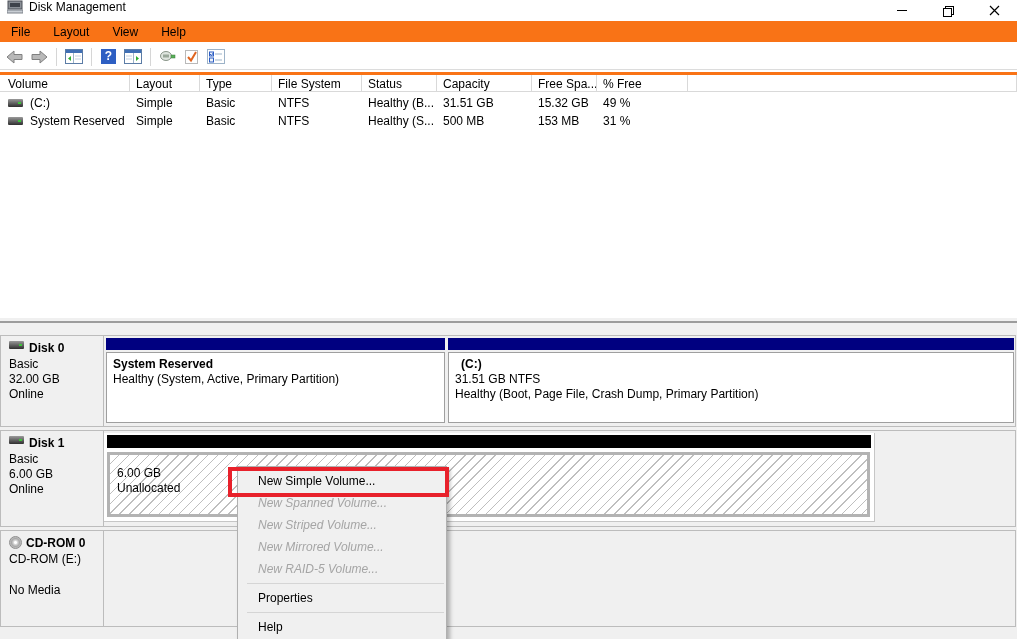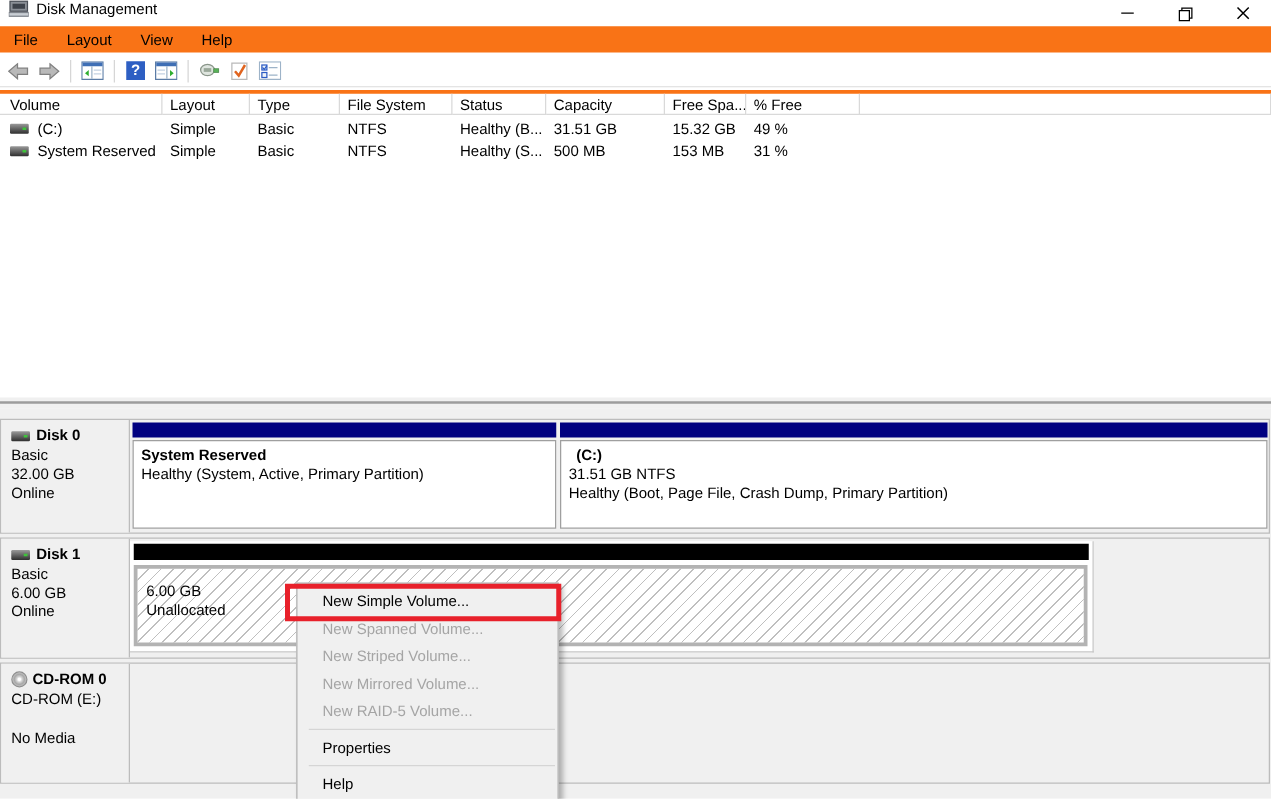--- a/index.html
+++ b/index.html
@@ -43,42 +43,42 @@
   .splitter { position:absolute; top:318px; left:0; right:0; height:9px; background:#f0f0f0; }
   .splitter .bar { position:absolute; top:3px; left:0; right:0; height:2px; background:#9c9c9c; }
   .bottom { position:absolute; top:327px; left:0; right:0; bottom:0; background:#f0f0f0; }
 
   
   .disk-group { position:absolute; left:0; width:1016px; border:1px solid #bcbcbc; background:#f0f0f0; }
   #disk0 { top:335px; height:92px; }
   #disk1 { top:430px; height:97px; }
   #cdrom { top:530px; height:97px; }
   .disk-label { position:absolute; left:0; top:0; bottom:0; width:103px; border-right:1px solid #bcbcbc; padding:5px 4px 0 8px; line-height:15px; background:#f0f0f0; }
-  .disk-name-row { display:flex; align-items:center; font-weight:bold; margin-bottom:1px; }
+  .disk-name-row { display:flex; align-items:flex-start; font-weight:bold; margin-bottom:1px; }
   .disk-name-row .drive-ico { margin-right:5px; }
   .cd-ico { width:13px; height:13px; border-radius:50%; background:radial-gradient(circle,#ffffff 0 1px,#d9d9d9 2px,#a8a8a8 4px,#c9c9c9 6px); border:1px solid #8e8e8e; display:inline-block; flex:none; margin-right:4px; }
   .no-media { margin-top:16px; }
 
   
   .part { position:absolute; top:2px; bottom:3px; }
   .part-bar { height:12px; background:#000080; }
   .part-body { position:absolute; top:14px; left:0; right:0; bottom:0; background:#fff; border:1px solid #9f9f9f; padding:4px 4px 0 6px; line-height:15px; overflow:hidden; }
   .part-name { font-weight:bold; }
 
   
   .unalloc-wrap { position:absolute; left:103px; top:2px; width:771px; bottom:4px; background:#fff; border-right:1px solid #c6c6c6; border-bottom:1px solid #c6c6c6; padding:2px 3px; }
   .unalloc-bar { height:13px; background:#000; }
   .unalloc-body { position:absolute; top:19px; left:3px; right:4px; bottom:4px; border:3px solid #b3b3b3;
     background:repeating-linear-gradient(135deg,#ffffff 0 6px,#bfbfbf 6px 7px);
     padding:11px 0 0 7px; line-height:15px; }
 
   
   .ctx-menu { position:absolute; left:237px; top:466px; width:210px; height:200px; background:#f0f0f0; border:1px solid #b0b0b0; box-shadow:3px 3px 4px rgba(0,0,0,.28); padding-top:3px; z-index:50; }
   .ctx-item { height:22px; line-height:22px; padding-left:20px; white-space:nowrap; cursor:default; }
-  .ctx-item.disabled { color:#a5a5a5; }
+  .ctx-item.disabled { color:#a5a5a5;font-style:italic; }
   .ctx-sep { border-top:1px solid #d5d5d5; margin:3px 2px 3px 9px; }
 
   
   .red-box { position:absolute; left:228px; top:467px; width:221px; height:30px; border:4px solid #e8212b; z-index:60; }
 
   
   svg { display:block; }
 </style>
 </head>
 <body>

